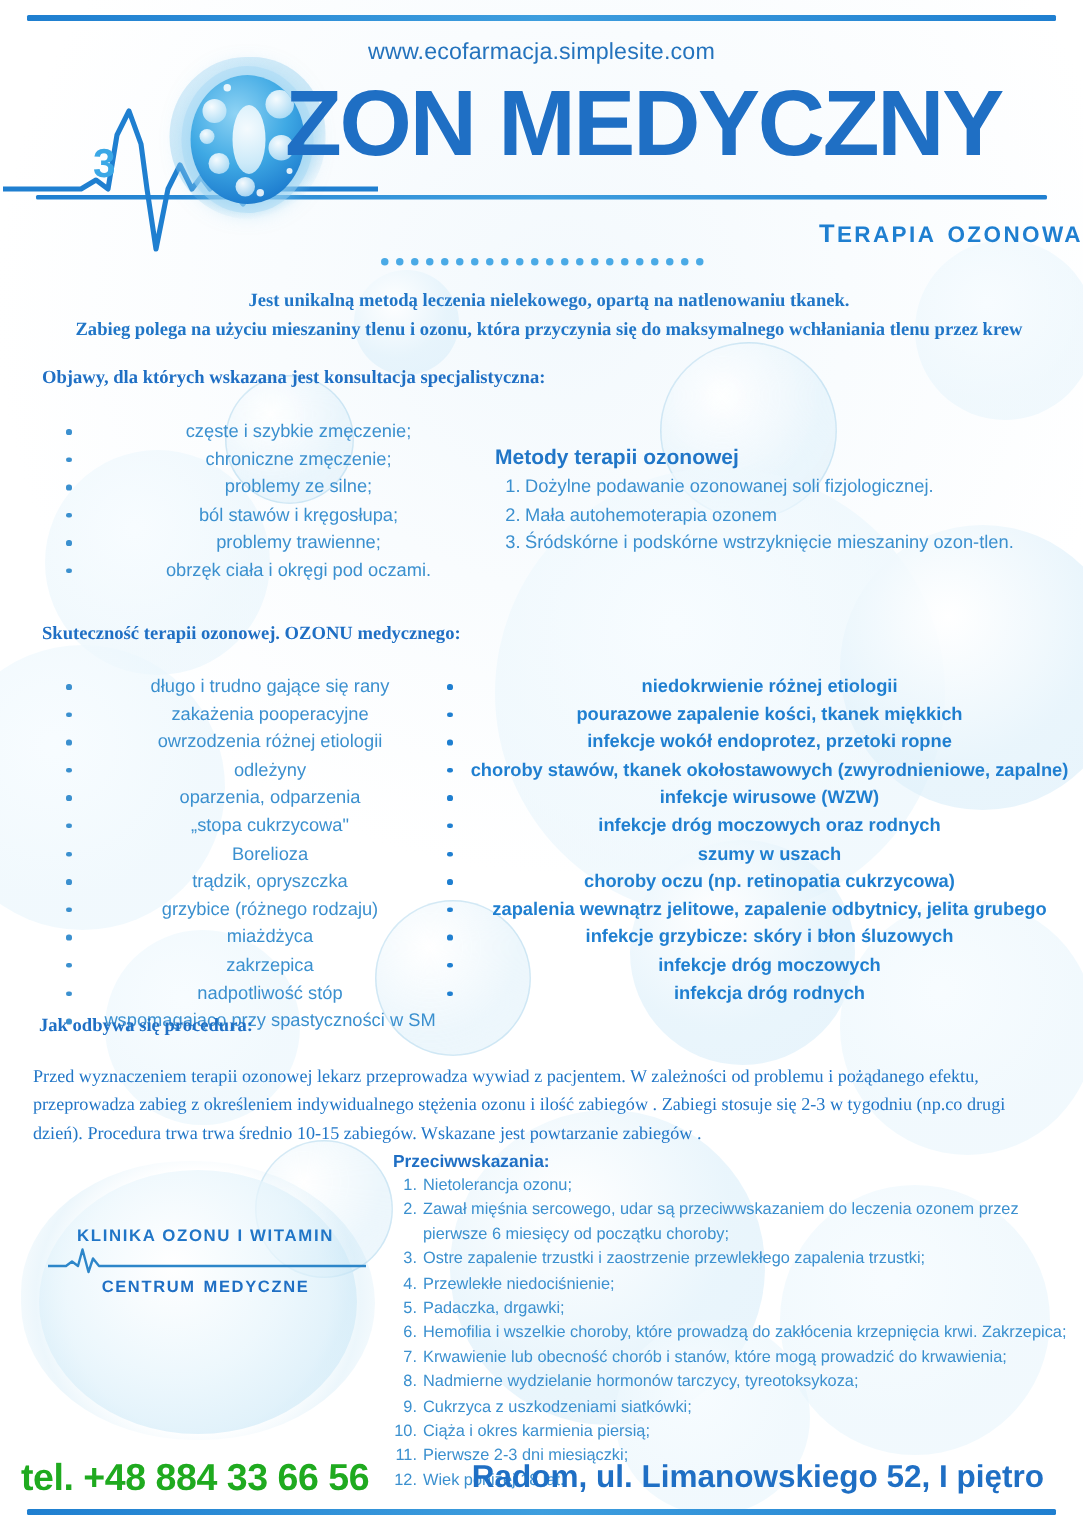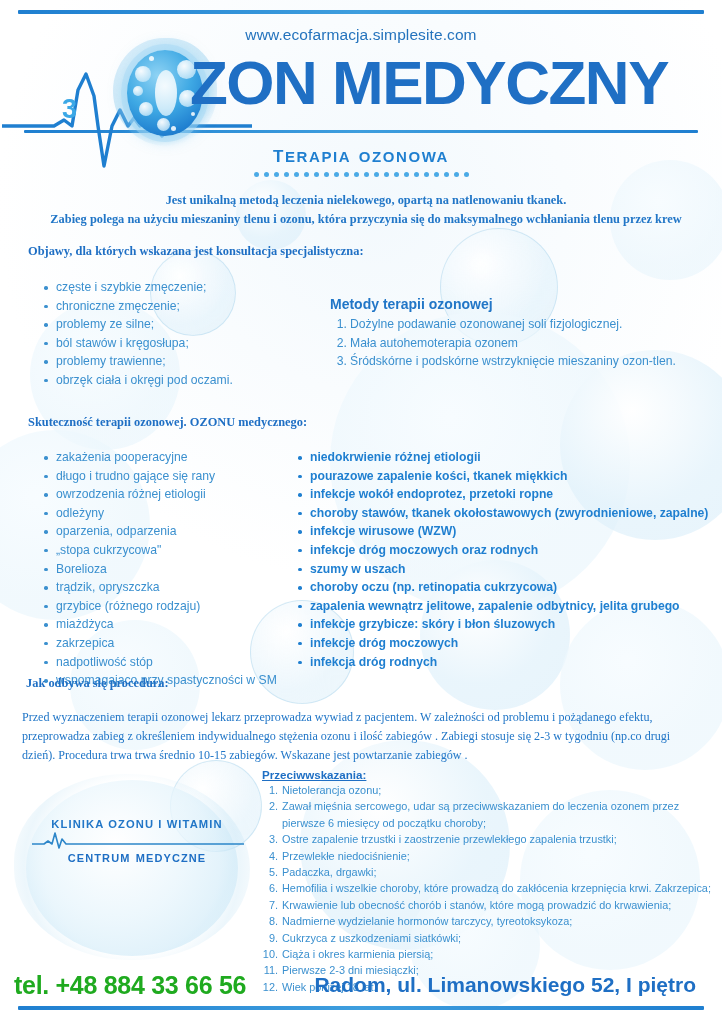--- a/index.html
+++ b/index.html
@@ -144,21 +144,21 @@
     letter-spacing: -1.5px;
     font-family: "Liberation Sans", sans-serif;
     white-space: nowrap;
   }
 
   
   #subtitle-wrap {
     position: absolute;
     top: 140px;
     left: 0; right: 0;
-    text-align: center;
+    text-align: right;
   }
   #subtitle {
     font-size: 21px;
     font-weight: 700;
     color: #1f7fd0;
     letter-spacing: 1.6px;
     font-variant: small-caps;
     text-transform: lowercase;
     font-family: "Liberation Sans", sans-serif;
   }
@@ -196,21 +196,21 @@
     position: absolute;
     font-size: 12.4px;
     font-weight: 700;
     color: #1f6fc4;
     font-family: "Liberation Serif", serif;
   }
   #head-symptoms { top: 244px; left: 28px; text-align: right; }
   #head-efficacy { top: 415px; left: 28px; }
   #head-procedure{ top: 676px; left: 26px; }
 
-  ul.bullets { list-style: none; }
+  ul.bullets { list-style: none; text-align: center; }
   ul.bullets li {
     position: relative;
     padding-left: 14px;
     font-size: 12.2px;
     line-height: 18.6px;
     color: #3b90cf;
     font-family: "Liberation Sans", sans-serif;
   }
   ul.bullets li::before {
     content: "";
@@ -293,21 +293,20 @@
     left: 256px;
     width: 460px;
   }
   #contra-title {
     font-size: 11.6px;
     font-weight: 700;
     color: #1f6fc4;
     margin-bottom: 1px;
     padding-left: 6px;
     font-family: "Liberation Sans", sans-serif;
-    text-decoration: underline;
   }
   ol.contra { list-style: none; counter-reset: c; }
   ol.contra li {
     counter-increment: c;
     position: relative;
     padding-left: 26px;
     font-size: 10.9px;
     line-height: 16.4px;
     color: #3b90cf;
     font-family: "Liberation Sans", sans-serif;
@@ -536,22 +535,22 @@
     <div id="methods-title">Metody terapii ozonowej</div>
     <ol class="numlist" id="methods-list">
         <li>Dożylne podawanie ozonowanej soli fizjologicznej.</li>
         <li>Mała autohemoterapia ozonem</li>
         <li>Śródskórne i podskórne wstrzyknięcie mieszaniny ozon-tlen.</li>
       </ol>
   </div>
 
   <div class="section-head" id="head-efficacy">Skuteczność terapii ozonowej. OZONU medycznego:</div>
   <ul class="bullets" id="eff-col-left">
+      <li>długo i trudno gające się rany</li>
       <li>zakażenia pooperacyjne</li>
-      <li>długo i trudno gające się rany</li>
       <li>owrzodzenia różnej etiologii</li>
       <li>odleżyny</li>
       <li>oparzenia, odparzenia</li>
       <li>„stopa cukrzycowa"</li>
       <li>Borelioza</li>
       <li>trądzik, opryszczka</li>
       <li>grzybice (różnego rodzaju)</li>
       <li>miażdżyca</li>
       <li>zakrzepica</li>
       <li>nadpotliwość stóp</li>

